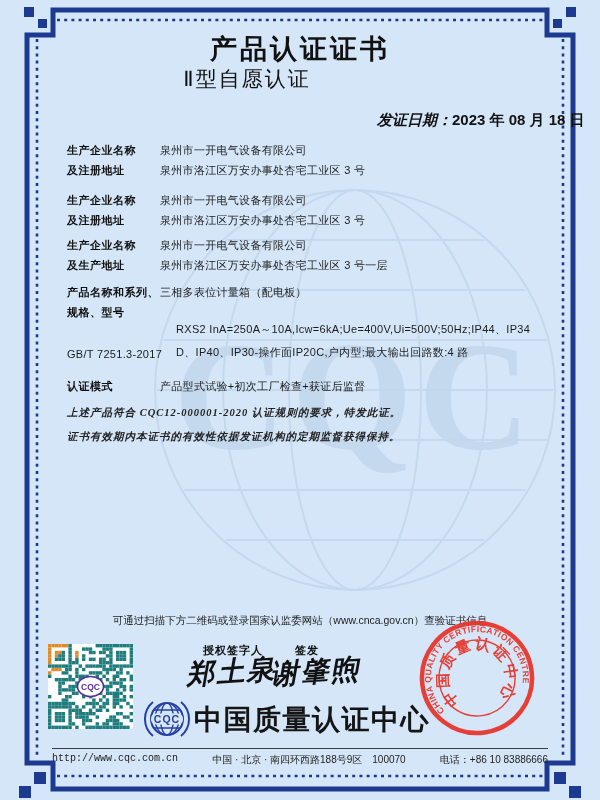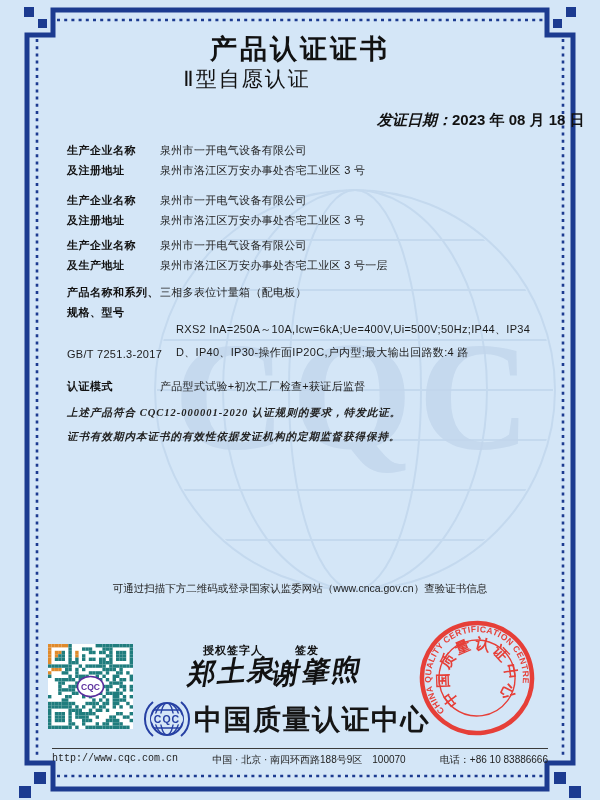--- a/index.html
+++ b/index.html
@@ -13,21 +13,21 @@
   .certno .lab{font-family:"Liberation Serif",serif;font-style:italic;font-weight:bold;}
   .certno .num{font-weight:bold;letter-spacing:.5px;}
   .dates{top:112px;left:377px;font-size:15px;line-height:16px;font-weight:bold;}
   .dates .lab{font-family:"Liberation Serif",serif;font-style:italic;}
   .frow{position:absolute;left:67px;display:flex;font-size:11px;line-height:20px;}
   .frow .lab{width:93px;font-weight:bold;letter-spacing:.5px;flex:none;}
   .frow .val{width:400px;letter-spacing:.3px;color:#1c1c1c;}
   .spec{margin:16px;line-height:23px;word-break:break-all;}
   .note{position:absolute;left:67px;font-size:10.5px;letter-spacing:1px;color:#222;
         font-family:Liberation Serif, serif;font-style:italic;font-weight:bold;}
-  .scanhint{top:582px;left:0;width:600px;text-align:center;font-size:10.5px;color:#222;}
+  .scanhint{top:614px;left:0;width:600px;text-align:center;font-size:10.5px;color:#222;}
   .siglab{top:643px;font-size:11px;font-weight:600;letter-spacing:1px;}
   .signame{top:653px;font-size:28px;font-family:"DejaVu Serif",serif;font-style:italic;font-weight:bold;
            transform:rotate(-4deg);letter-spacing:2px;}
   .orgname{top:701px;left:194px;font-size:28px;font-weight:600;letter-spacing:1.5px;color:#151515;}
   .fline{top:748px;left:52px;width:496px;height:1px;background:#3a3a3a;}
   .footer{top:753px;left:52px;width:496px;display:flex;justify-content:space-between;font-size:10px;color:#222;}
   .footer .web{font-family:"Liberation Mono",monospace;}
   .stampwrap{top:618px;left:417px;width:120px;height:120px;transform:rotate(-8deg);opacity:.93;}
   .qrwrap{top:644px;left:48px;width:85px;height:85px;}
 </style>

